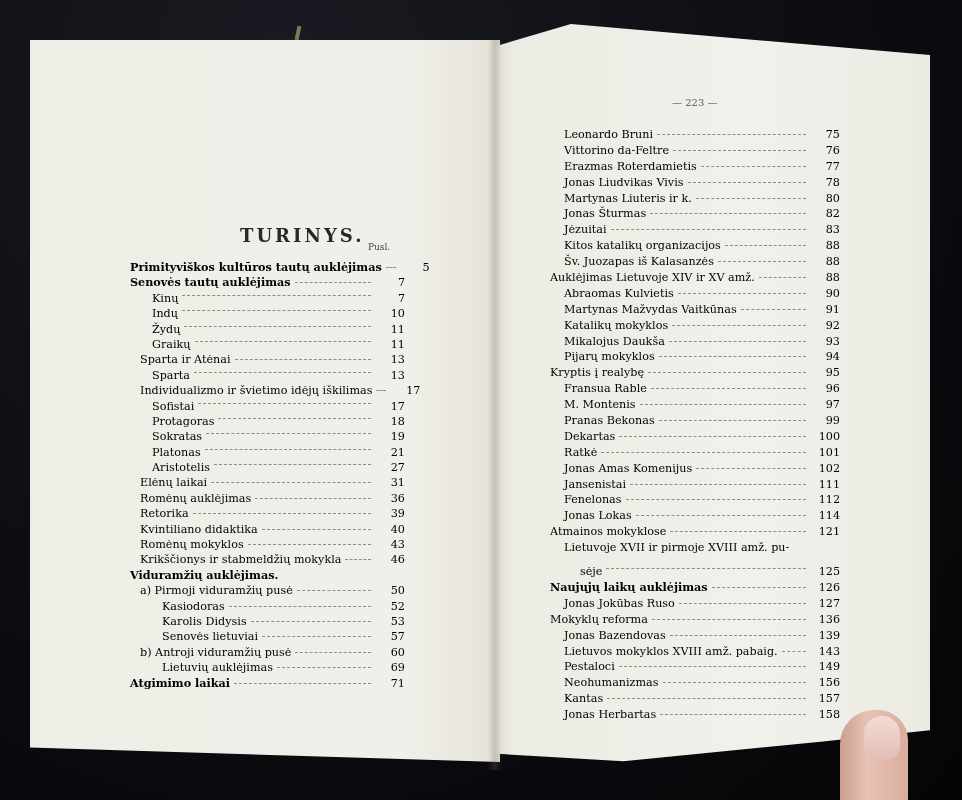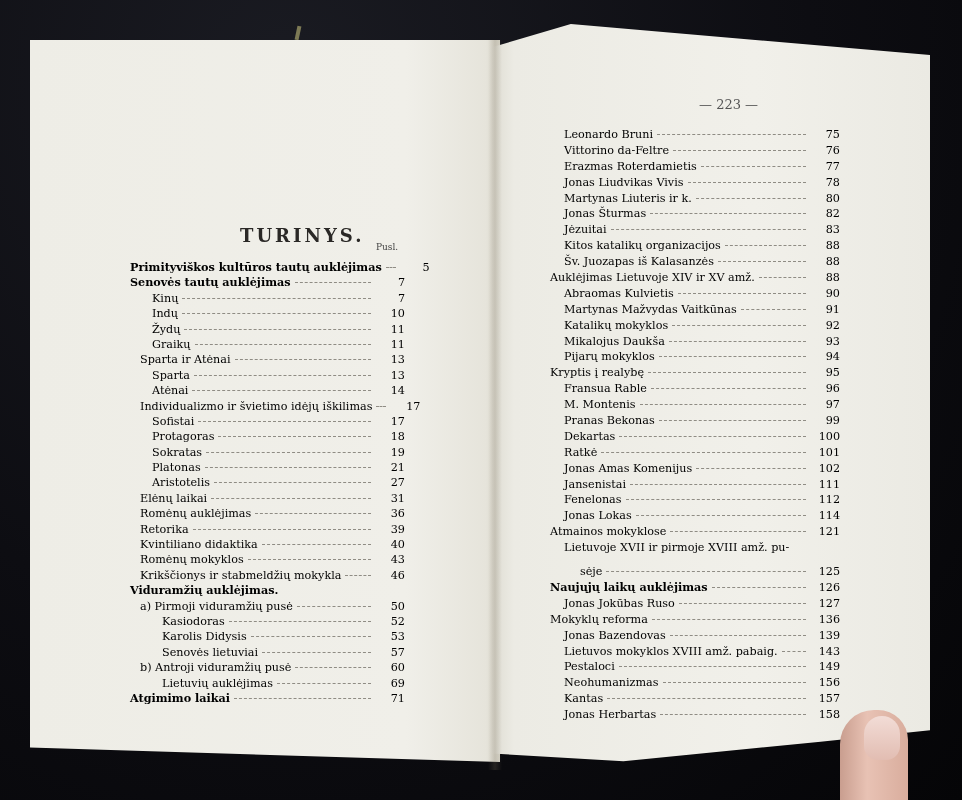--- a/index.html
+++ b/index.html
@@ -3,33 +3,33 @@
 <meta charset="utf-8">
 <style>
   html,body{margin:0;padding:0;}
   body{width:962px;height:800px;overflow:hidden;background:#0c0c10;position:relative;font-family:"DejaVu Serif","Liberation Serif",serif;}
   .bg{position:absolute;inset:0;background:radial-gradient(ellipse at 30% 10%,#1a1b22 0%,#0d0d12 55%,#050507 100%);}
   .page{position:absolute;color:#1e1c1a;}
   .page-left{left:30px;top:40px;width:470px;height:722px;background:linear-gradient(90deg,#eeede6 0%,#f0efe9 80%,#e6e4db 97%,#d8d5c9 100%);clip-path:polygon(0 0,100% 0,100% 100%,0 98%);}
   .page-right{left:492px;top:24px;width:438px;height:776px;background:linear-gradient(90deg,#dedcd2 0%,#ecebe4 5%,#f1f0ea 60%,#ebeae3 100%);border-top-right-radius:6px;clip-path:polygon(0 3%,18% 0,100% 4%,100% 91%,75% 92.5%,30% 95%,0 94%);}
   .gutter{position:absolute;left:488px;top:40px;width:14px;height:730px;background:linear-gradient(90deg,rgba(0,0,0,0) 0%,rgba(120,110,90,0.25) 50%,rgba(0,0,0,0) 100%);}
   .toc-title{position:absolute;left:240px;top:225px;font-size:18px;letter-spacing:3px;font-weight:bold;color:#2a2826;}
-  .pusl{position:absolute;left:376px;top:242px;font-size:9px;color:#444;text-align:right;}
-  .folio{position:absolute;left:699px;top:97px;font-size:13px;color:#555;}
+  .pusl{position:absolute;left:368px;top:242px;font-size:9px;color:#444;text-align:right;}
+  .folio{position:absolute;left:672px;top:97px;font-size:10px;color:#555;}
   .toc{position:absolute;}
   .toc-left{left:130px;top:260px;width:275px;}
   .toc-right{left:550px;top:127px;width:290px;}
   .row{position:relative;height:15.4px;font-size:11.2px;line-height:15.4px;display:flex;align-items:baseline;white-space:nowrap;}
   .toc-right .row{height:15.9px;line-height:15.9px;}
   .row .label{flex:0 0 auto;}
   .row .leader{flex:1 1 auto;border-bottom:1px dashed #8f8c84;margin:0 6px 0 4px;transform:translateY(-3px);min-width:10px;}
   .row .num{flex:0 0 28px;text-align:right;}
   .row.bold .label{font-weight:bold;}
   .row.nonum .leader,.row.nonum .num{visibility:hidden;}
-  .i0{padding-left:0;} .i1{padding-left:10px;} .i2{padding-left:22px;} .i3{padding-left:32px;justify-content:space-between;}
+  .i0{padding-left:0;} .i1{padding-left:10px;} .i2{padding-left:22px;align-items:center;} .i3{padding-left:32px;justify-content:space-between;}
   .toc-right .i0{padding-left:0;} .toc-right .i1{padding-left:14px;} .toc-right .i2{padding-left:30px;margin-top:8px;}
   .finger{position:absolute;left:840px;top:710px;width:68px;height:100px;background:linear-gradient(90deg,#c99e8f 0%,#e8c2b4 40%,#d9ad9d 100%);border-radius:34px 30px 0 0;}
   .nail{position:absolute;left:864px;top:716px;width:36px;height:44px;background:linear-gradient(180deg,#f2dcd6,#e2bdb2);border-radius:18px 18px 14px 14px;}
   .bookmark{position:absolute;left:296px;top:26px;width:4px;height:14px;background:#7d7a55;transform:rotate(12deg);}
 </style>
 </head>
 <body>
 
 <div class="bg"></div>
 <div class="bookmark"></div>
@@ -76,25 +76,20 @@
     <div class="row i1">
       <span class="label">Sparta ir Atėnai</span>
       <span class="leader"></span>
       <span class="num">13</span>
     </div>
     <div class="row i2">
       <span class="label">Sparta</span>
       <span class="leader"></span>
       <span class="num">13</span>
     </div>
-    <div class="row i2">
-      <span class="label">Atėnai</span>
-      <span class="leader"></span>
-      <span class="num">14</span>
-    </div>
     <div class="row i1">
       <span class="label">Individualizmo ir švietimo idėjų iškilimas</span>
       <span class="leader"></span>
       <span class="num">17</span>
     </div>
     <div class="row i2">
       <span class="label">Sofistai</span>
       <span class="leader"></span>
       <span class="num">17</span>
     </div>

